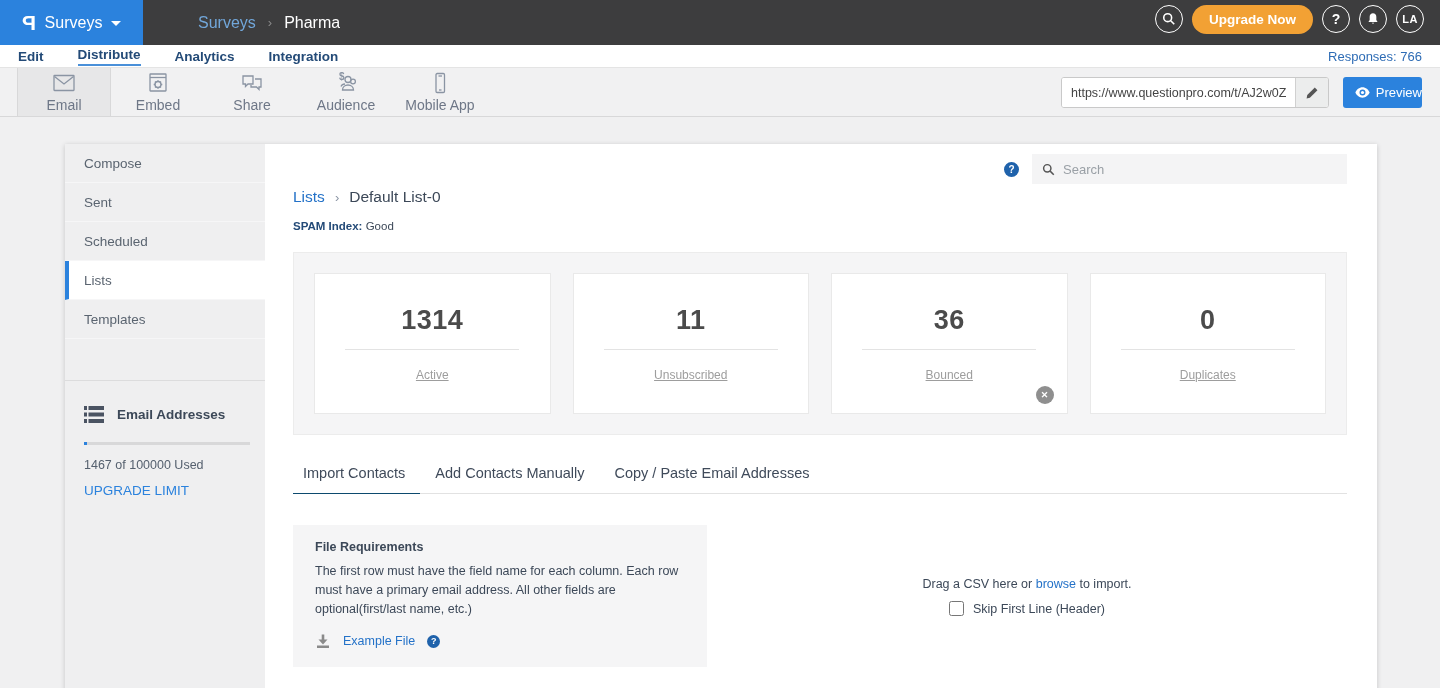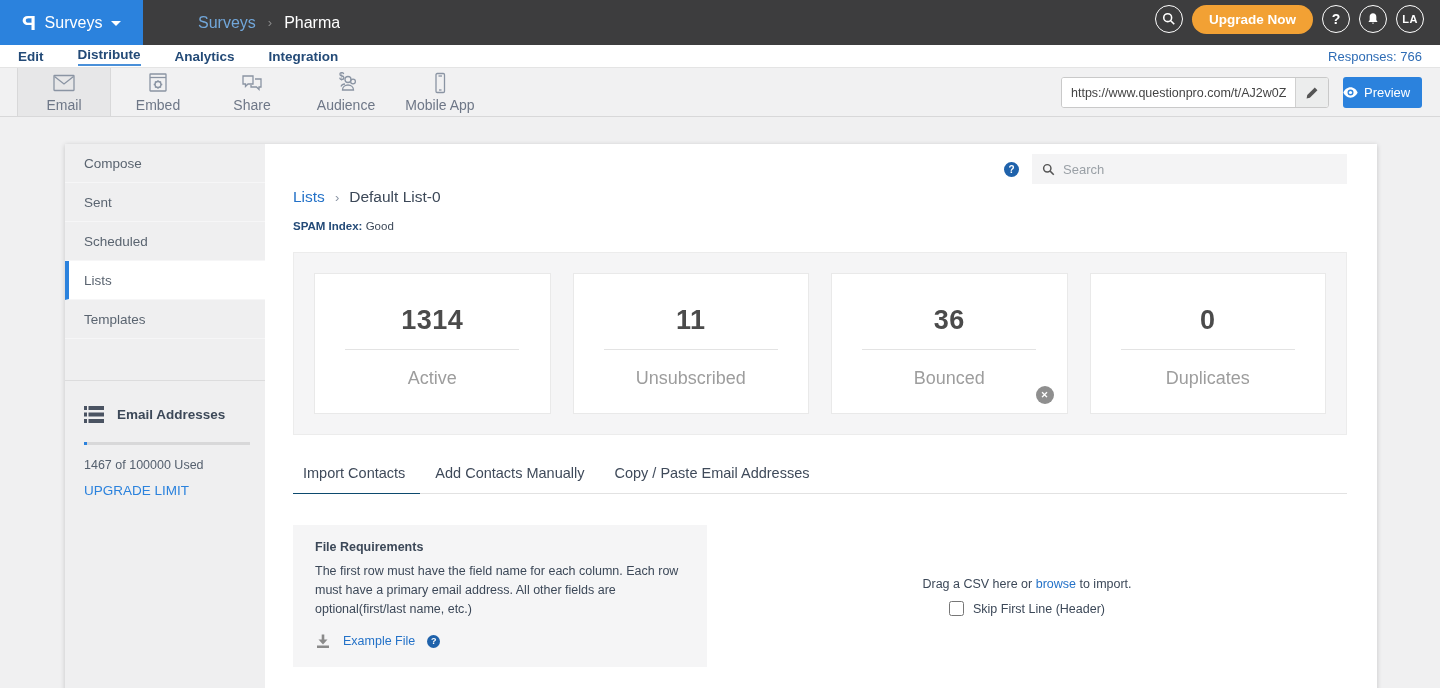--- a/index.html
+++ b/index.html
@@ -43,21 +43,21 @@
   .tool .lbl { font-size:14px; color:#6e7787; }
   .tool svg { display:block; }
   .toolright { position:absolute; right:18px; top:9px; display:flex; gap:14px; }
   .urlgroup { width:268px; height:31px; background:#fff; border:1px solid #c9c9c9; border-radius:3px;
     display:flex; overflow:hidden; }
   .urlgroup input { flex:1; border:0; outline:none; padding:0 9px; font-size:12.5px; color:#444;
     font-family:"Liberation Sans", sans-serif; min-width:0; }
   .pencilbtn { width:33px; background:#eceded; border-left:1px solid #d0d0d0; display:flex;
     align-items:center; justify-content:center; cursor:pointer; }
   .previewbtn { width:79px; height:31px; background:#2b82dd; border-radius:3px; color:#fff;
-    font-size:13px; display:flex; align-items:center; justify-content:flex-start; gap:6px; cursor:pointer; }
+    font-size:13px; display:flex; align-items:center; justify-content:flex-end; gap:6px; cursor:pointer; }
 
   
   .content { padding-top:27px; height:563px; }
   .panel { margin-left:65px; width:1312px; min-height:560px; background:#fff;
     box-shadow:0 1px 5px rgba(0,0,0,.18); display:flex; }
 
   
   .side { width:200px; background:#efeff0; flex-shrink:0; }
   .side .sitem { height:39px; line-height:39px; padding-left:19px; font-size:13.5px; color:#5a6470;
     border-bottom:1px solid #f6f6f7; cursor:pointer; }
@@ -86,21 +86,21 @@
   .crumb .csep { color:#8a94a3; font-size:13px; }
   .crumb .cur { color:#3c4858; }
   .spamrow { margin-top:14px; font-size:11.5px; }
   .spamrow .sl { color:#234a77; font-weight:bold; }
   .spamrow .sv { color:#3c4858; }
 
   .stats { margin-top:20px; background:#f5f5f6; border:1px solid #ececec; padding:20px; display:flex; gap:22px; }
   .card { flex:1; height:141px; background:#fff; border:1px solid #e9e9e9; text-align:center; position:relative; }
   .card .num { padding-top:31px; font-size:27px; font-weight:bold; color:#4b4b4b; letter-spacing:.5px; }
   .card .div { width:74%; border-top:1px solid #e3e3e3; margin:13px auto 0; }
-  .card .clbl { margin-top:18px; font-size:18px; color:#9d9d9d; }
+  .card .clbl { margin-top:18px; font-size:12px; color:#9d9d9d;text-decoration:underline; }
   .xcircle { position:absolute; right:13px; bottom:9px; width:18px; height:18px; border-radius:50%;
     background:#8f8f8f; color:#fff; font-size:9px; display:flex; align-items:center; justify-content:center;
     cursor:pointer; font-weight:bold; }
 
   .tabs { margin-top:30px; border-bottom:1px solid #e2e2e2; display:flex; }
   .tab { font-size:14.5px; color:#3f4a5a; padding:0 15px 12px 15px; cursor:pointer; }
   .tab:first-child { padding-left:10px; }
   .tab.active { border-bottom:1px solid #0c4a6e; margin-bottom:-1px; }
 
   .importrow { display:flex; }

